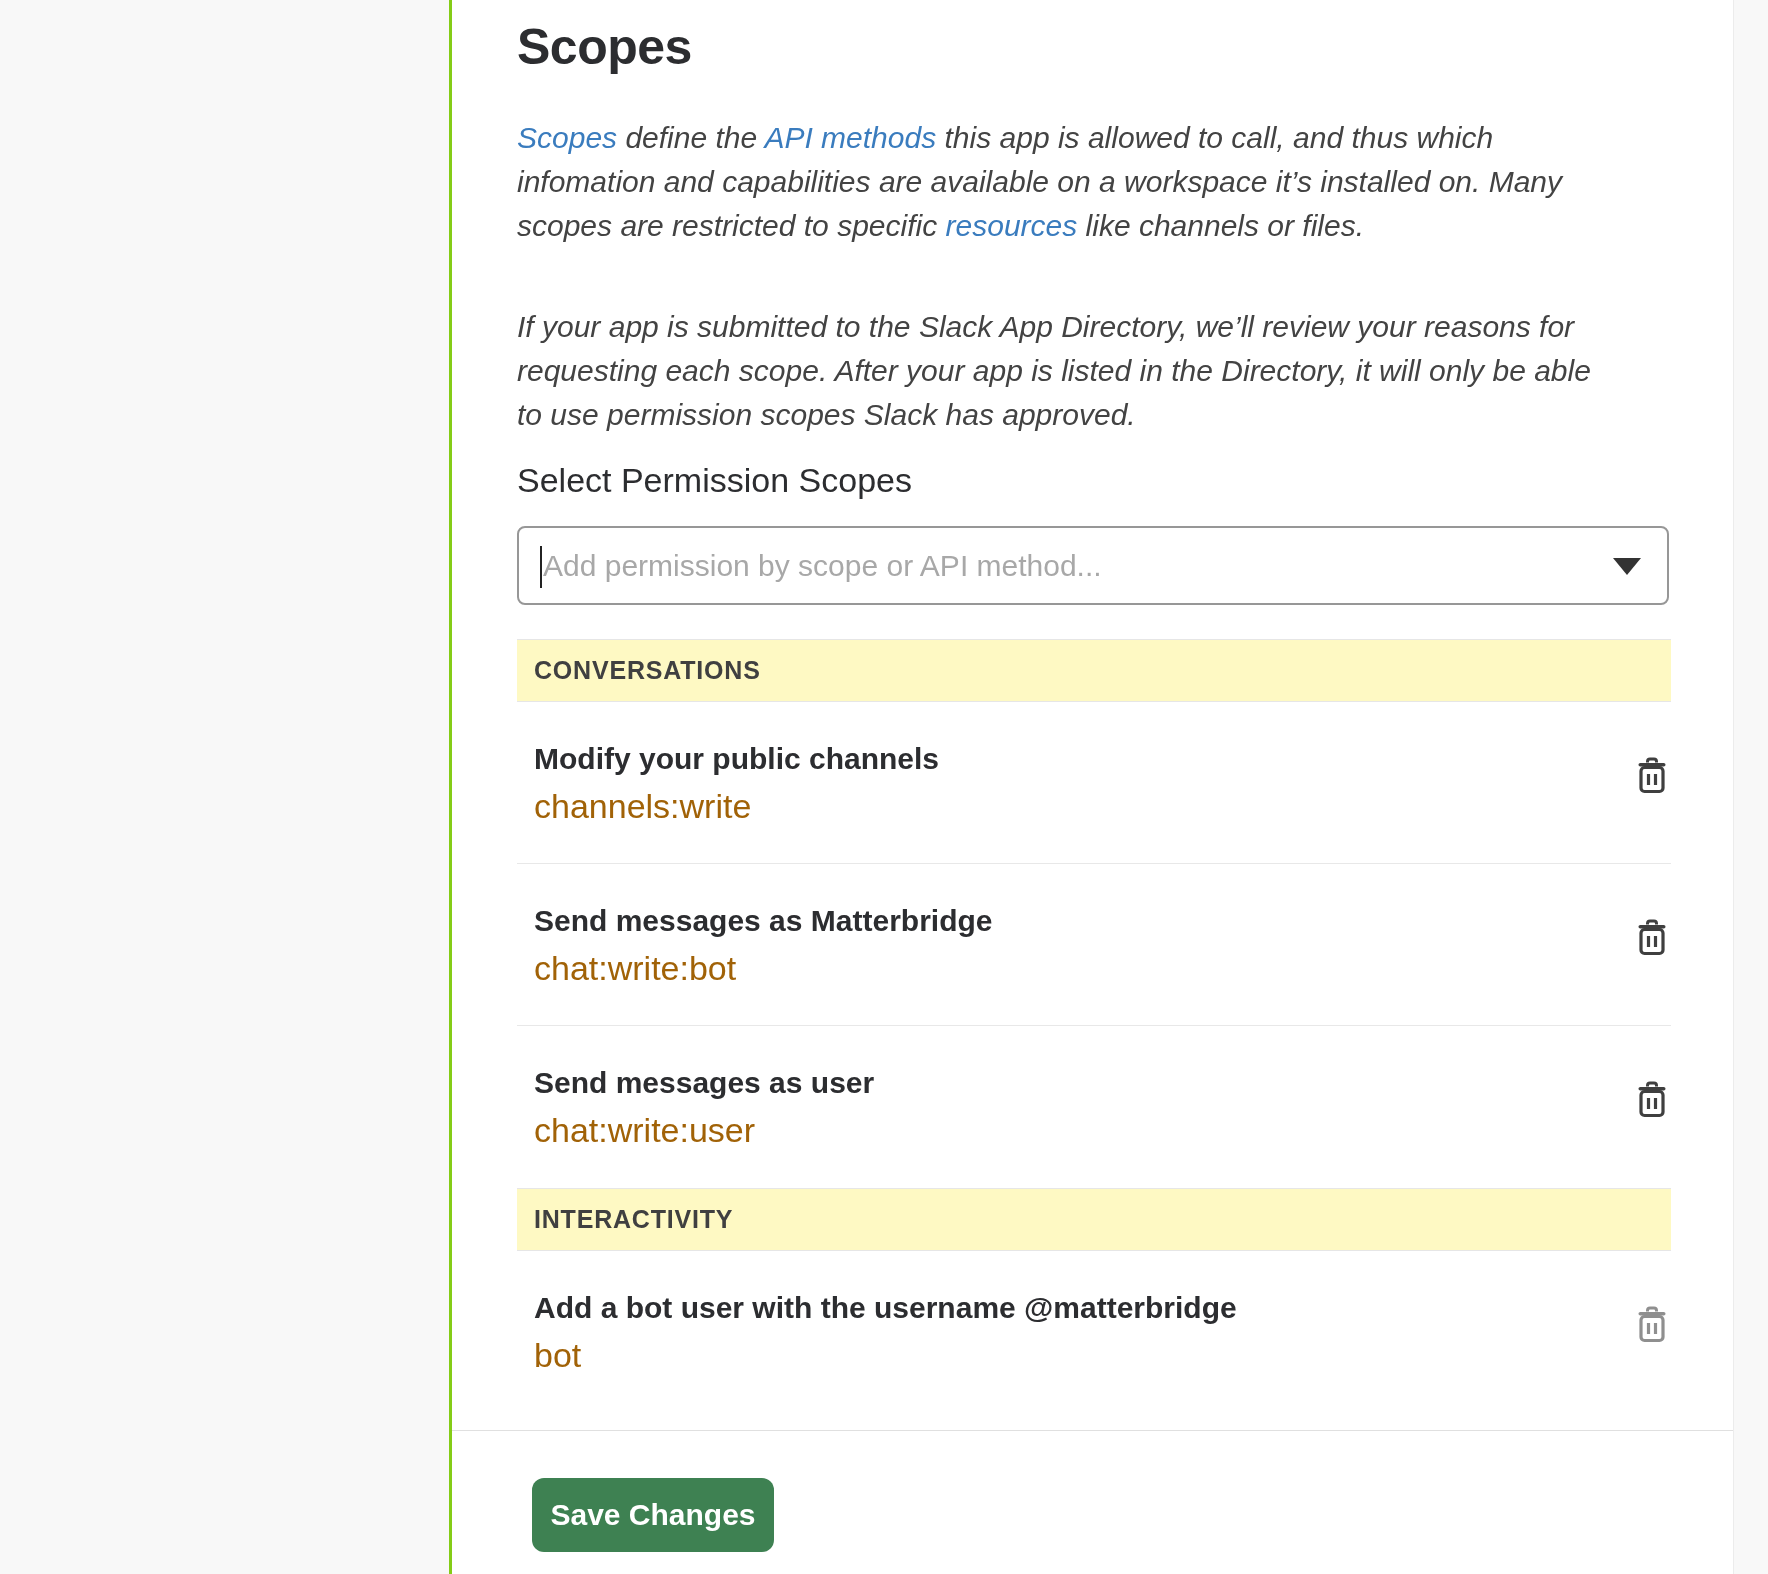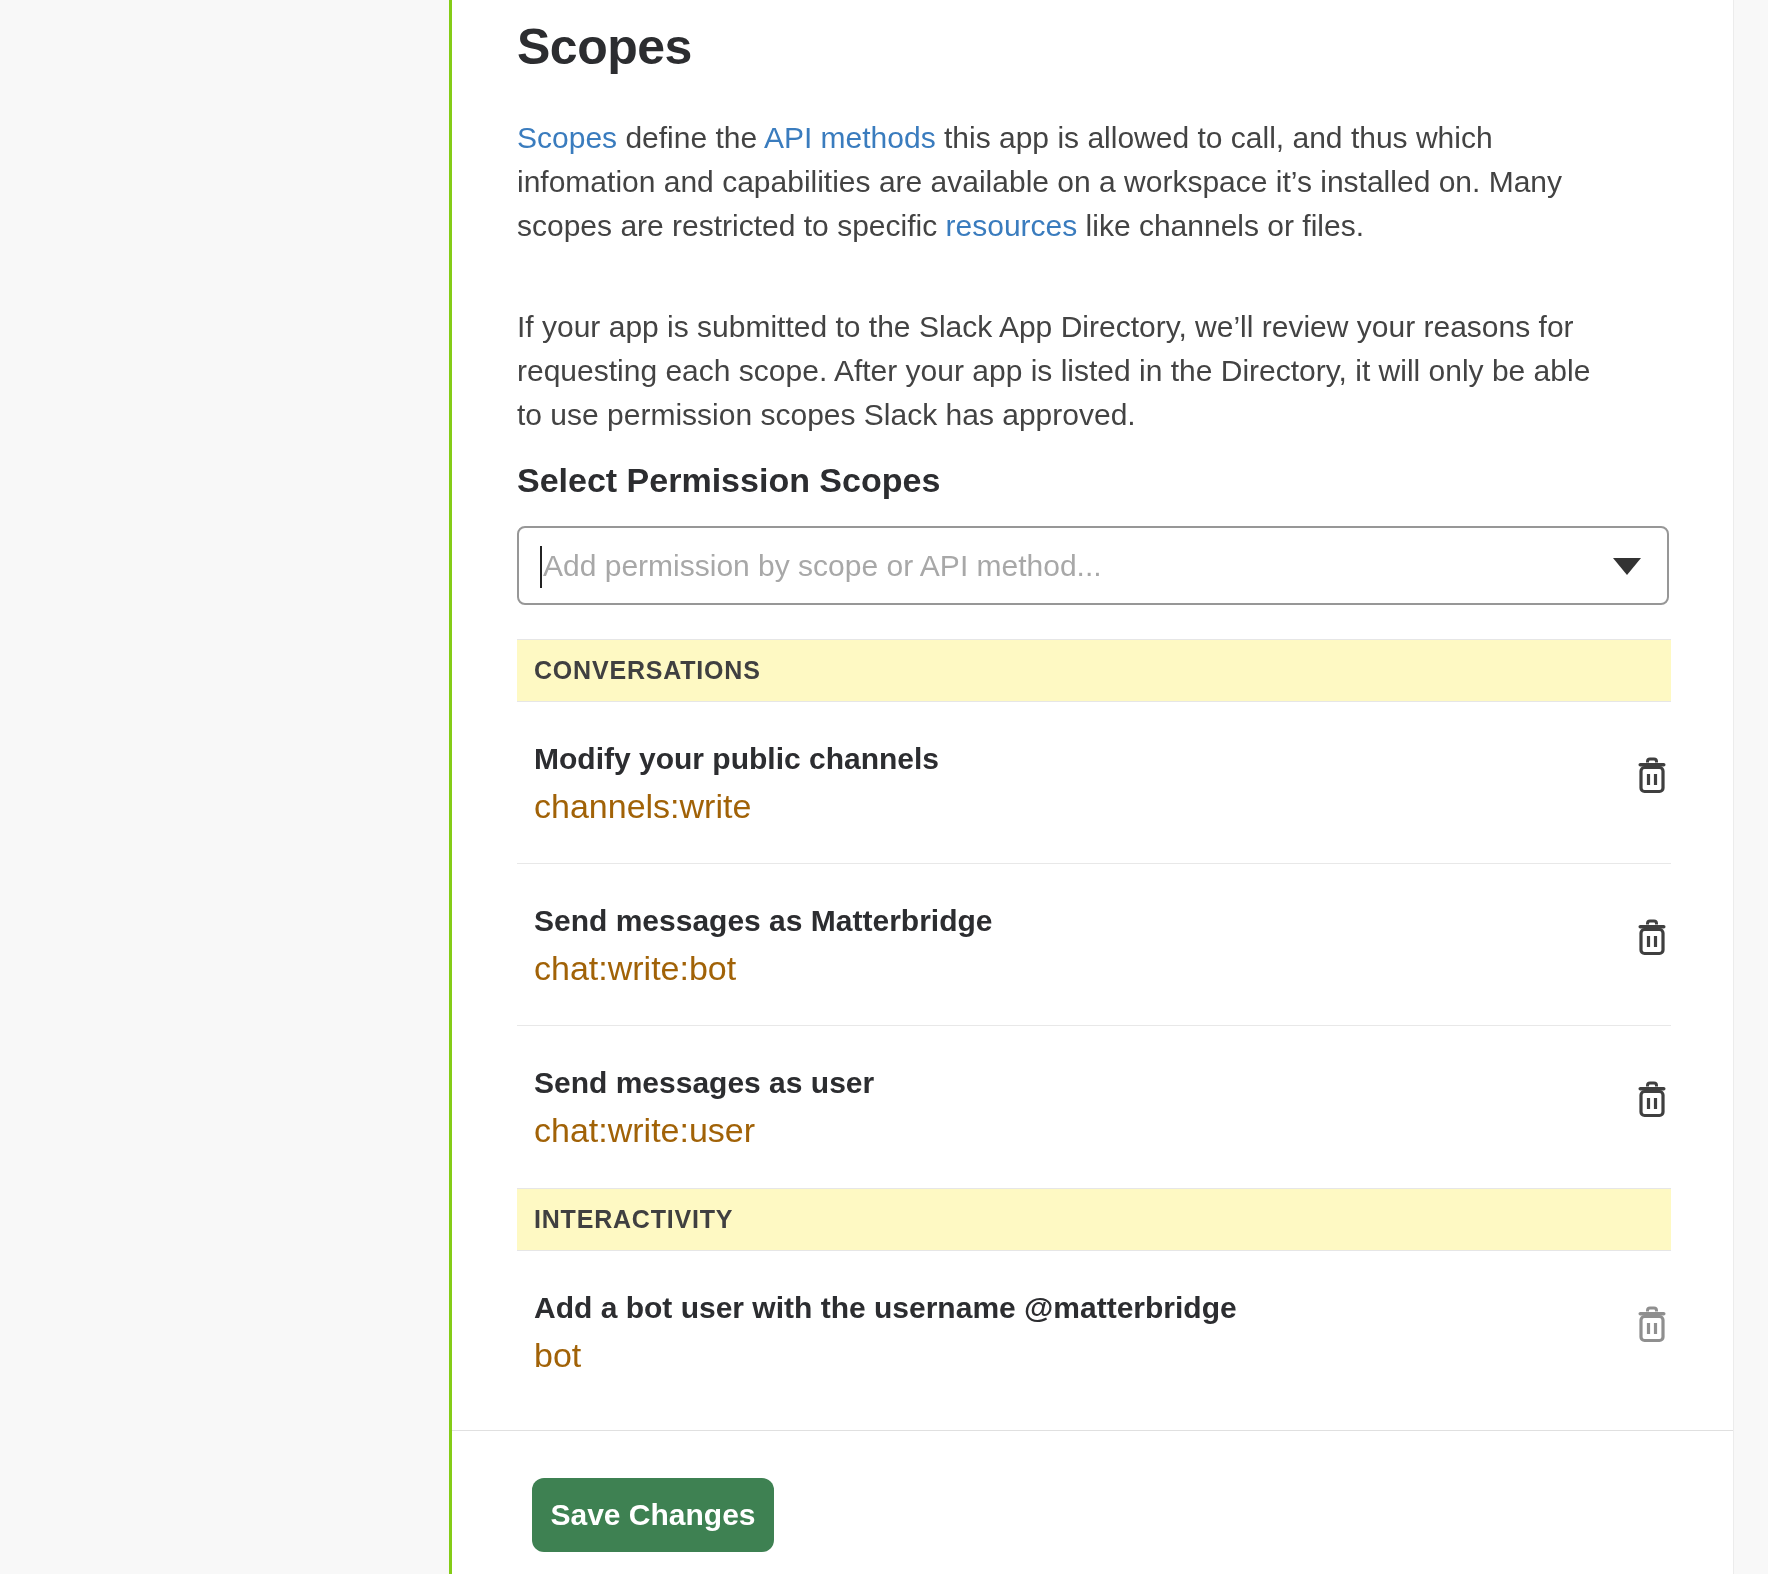--- a/index.html
+++ b/index.html
@@ -21,28 +21,28 @@
     position:absolute; right:0; top:0; width:35px; height:1574px;
     background:#f8f8f8; border-left:1px solid #ececec; box-sizing:border-box;
   }
   .content { margin-left:65px; width:1154px; }
 
   h1.page-title {
     margin:0; padding-top:16px; font-size:50px; line-height:62px;
     font-weight:bold; color:#2c2d30; letter-spacing:-0.5px;
   }
   .intro { font-size:30px; line-height:44px; color:#434343; }
-  .intro .line { white-space:nowrap; }
+  .intro .line { white-space:nowrap;font-style:italic; }
   .p1 { margin-top:38px; }
   .p2 { margin-top:57px; }
   a.text-link { color:#3a7cbe; text-decoration:none; cursor:pointer; }
 
   h2.select-heading {
     margin:22px 0 0; font-size:34px; line-height:42px;
-    font-weight:bold; color:#2c2d30;
+    font-weight:normal; color:#2c2d30;
   }
 
   .scope-search {
     position:relative; margin-top:25px; width:1152px; height:79px;
     box-sizing:border-box; border:2px solid #979797; border-radius:8px;
     background:#fff;
   }
   .scope-search input {
     width:1060px; height:100%; border:none; outline:none; background:transparent;
     font-family:inherit; font-size:30px; color:#4d7c0f; padding:0 0 0 24px;

